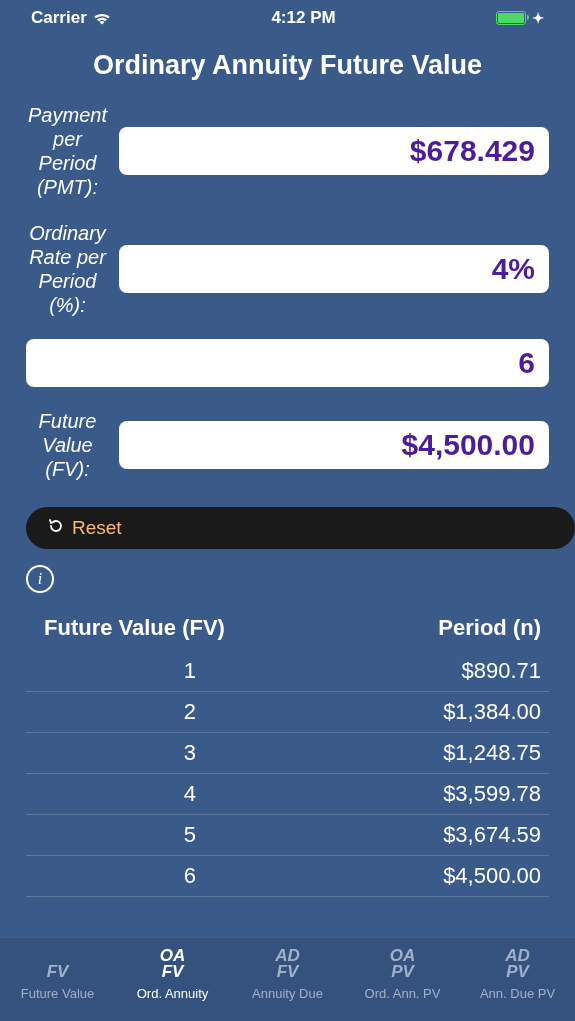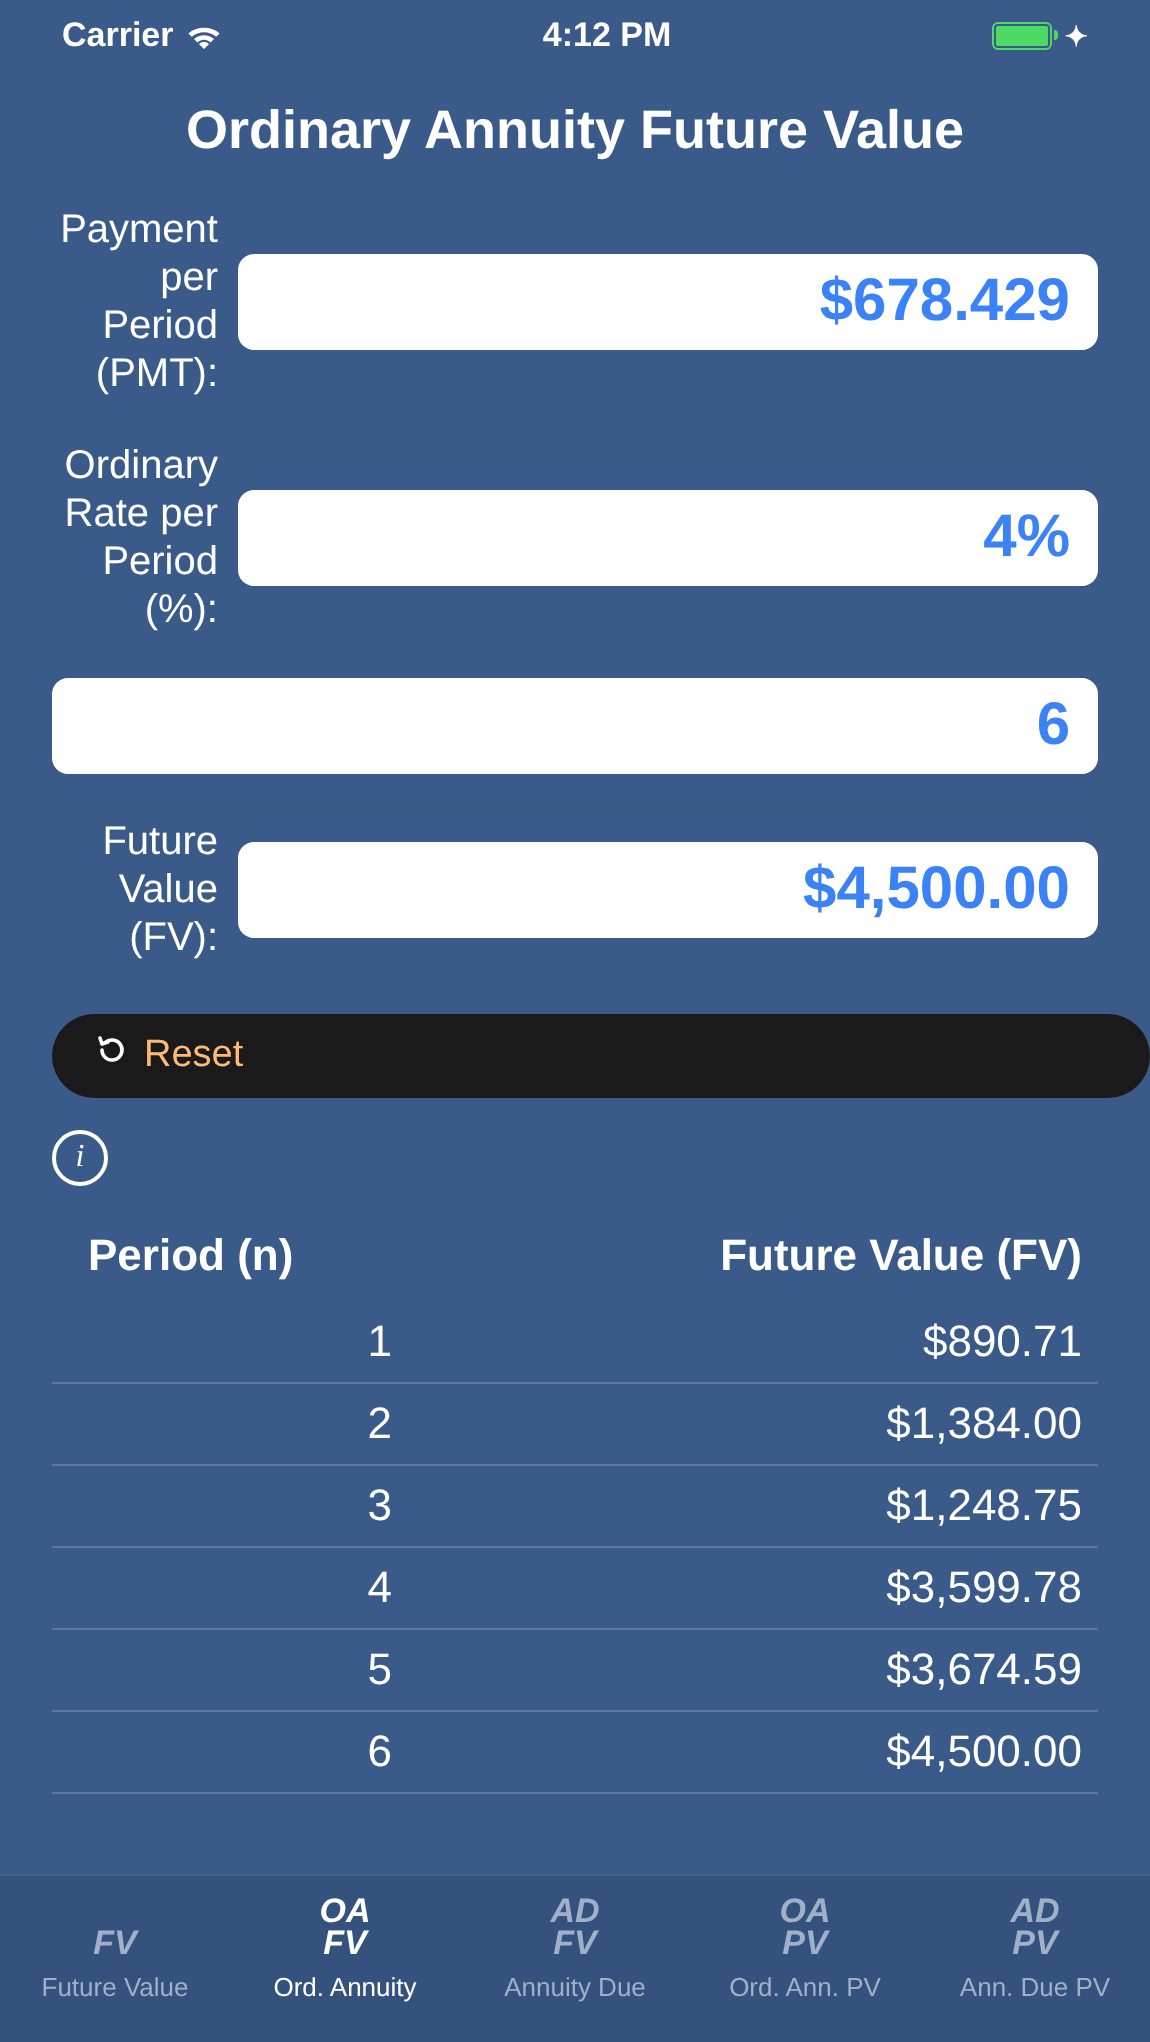--- a/index.html
+++ b/index.html
@@ -74,30 +74,31 @@
     .form {
       padding: 0 26px;
     }
     .row {
       display: flex;
       align-items: center;
       margin-bottom: 22px;
     }
     .label {
       width: 170px;
-      text-align: right;
+      text-align: center;
       font-size: 20px;
       font-weight: 400;
       line-height: 1.2;
       padding-right: 10px;
+      font-style: italic;
     }
     .input {
       flex: 1;
       background: white;
-      color: #3b82f6;
+      color: #4c1d95;
       border: none;
       border-radius: 8px;
       font-size: 30px;
       font-weight: 700;
       text-align: right;
       padding: 6px 14px;
       height: 48px;
     }
     .reset-btn {
       background: #1a1a1a;
@@ -237,22 +238,22 @@
   </span>
   <span>Reset</span>
 </button>
 
 <div class="info-icon">
   <div class="info-circle">i</div>
 </div>
 
 <div class="table-area">
   <div class="table-header">
+    <span>Future Value (FV)</span>
     <span>Period (n)</span>
-    <span>Future Value (FV)</span>
   </div>
   <div id="table-body">
       <div class="table-row">
         <span class="period-cell">1</span>
         <span class="value-cell">$890.71</span>
       </div>
       <div class="table-row">
         <span class="period-cell">2</span>
         <span class="value-cell">$1,384.00</span>
       </div>

